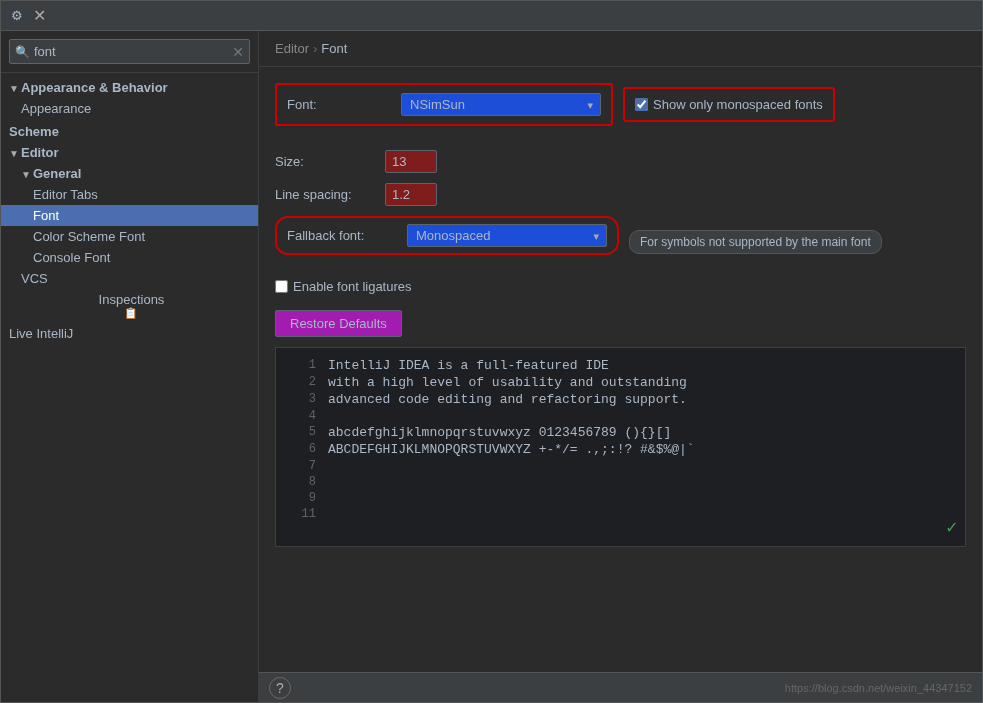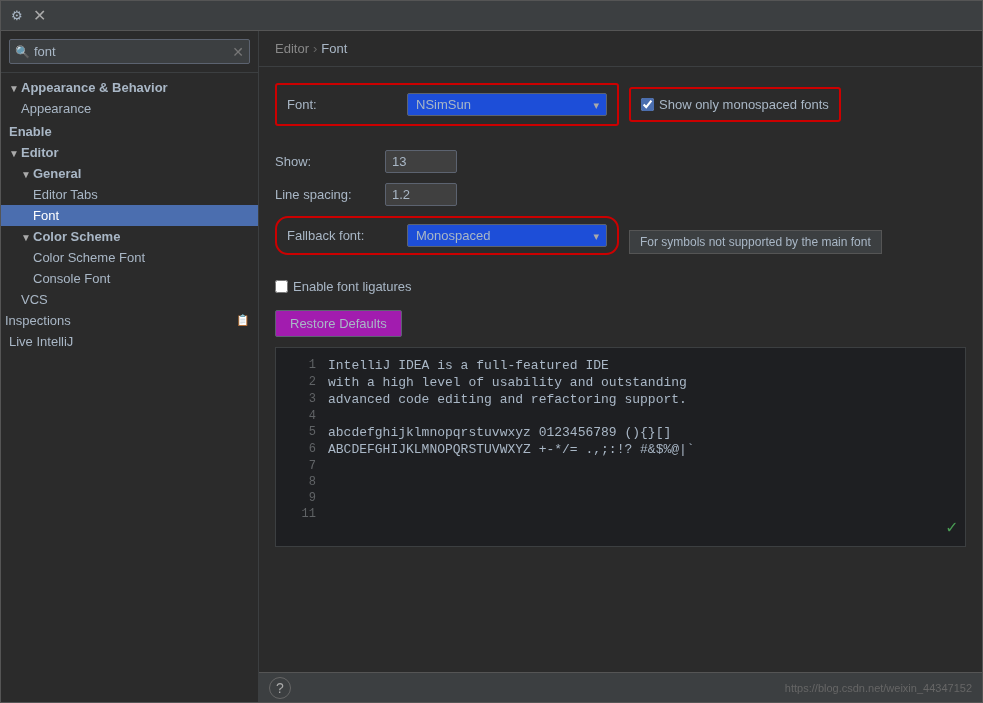--- a/index.html
+++ b/index.html
@@ -40,36 +40,36 @@
     .breadcrumb { padding: 10px 16px; color: #888; font-size: 13px; border-bottom: 1px solid #3c3f41; display: flex; align-items: center; gap: 4px; }
     .breadcrumb-sep { color: #666; }
     .breadcrumb-current { color: #a9b7c6; }
 
     .panel-body { flex: 1; padding: 16px; overflow-y: auto; }
     .panel-body::-webkit-scrollbar { width: 6px; }
     .panel-body::-webkit-scrollbar-thumb { background: #555; }
     .setting-label { color: #a9b7c6; min-width: 110px; font-size: 13px; }
 
     
-    .red-border-section { border: 2px solid #cc0000; border-radius: 3px; padding: 8px 10px; margin-bottom: 12px; display: inline-flex; align-items: center; gap: 10px; }
+    .red-border-section { border: 2px solid #cc0000; border-radius: 3px; padding: 8px 10px; margin-bottom: 12px; display: inline-flex; align-items: center; gap: 4px; }
     .red-border-section-2 { border: 2px solid #cc0000; border-radius: 13px; padding: 6px 10px; margin-bottom: 12px; display: inline-flex; align-items: center; gap: 10px; }
 
     .font-select { background: #1d4ed8; border: 1px solid #5c6370; color: #a9b7c6; padding: 3px 24px 3px 8px; font-size: 13px; outline: none; appearance: none; -webkit-appearance: none; cursor: pointer; min-width: 200px; border-radius: 2px; position: relative; }
     .select-wrapper { position: relative; display: inline-block; }
     .select-wrapper::after { content: '▾'; position: absolute; right: 8px; top: 50%; transform: translateY(-50%); color: #aaa; pointer-events: none; font-size: 11px; }
 
     .checkbox-label { display: flex; align-items: center; gap: 5px; color: #a9b7c6; font-size: 13px; cursor: pointer; }
     .checkbox-label input { accent-color: #4B6EAF; width: 13px; height: 13px; }
 
-    .size-input { background: #404040; border: 1px solid #5c6370; color: #a9b7c6; padding: 3px 6px; font-size: 13px; outline: none; width: 72px; border-radius: 2px; }
+    .size-input { background: #7f1d1d; border: 1px solid #5c6370; color: #a9b7c6; padding: 3px 6px; font-size: 13px; outline: none; width: 52px; border-radius: 2px; }
 
     .simple-row { display: flex; align-items: center; margin-bottom: 10px; }
     .simple-label { color: #a9b7c6; min-width: 110px; font-size: 13px; }
     .fallback-label { color: #a9b7c6; font-size: 13px; min-width: 110px; }
-    .fallback-tooltip { background: #3c3f41; border: 1px solid #555; color: #a9b7c6; padding: 4px 10px; font-size: 12px; border-radius: 0; white-space: nowrap; }
+    .fallback-tooltip { background: #3c3f41; border: 1px solid #555; color: #a9b7c6; padding: 4px 10px; font-size: 12px; border-radius: 10px; white-space: nowrap; }
 
     .ligatures-row { margin-bottom: 16px; }
     .ligatures-label { display: flex; align-items: center; gap: 5px; color: #a9b7c6; font-size: 13px; cursor: pointer; }
     .ligatures-label input { accent-color: #4B6EAF; }
 
     .restore-btn { background: #a21caf; border: 1px solid #5c6370; color: #a9b7c6; padding: 5px 14px; font-size: 13px; cursor: pointer; border-radius: 2px; }
 
     
     .preview-area { background: #1e1f22; border: 1px solid #3c3f41; margin-top: 10px; padding: 10px 16px; font-family: 'Courier New', monospace; font-size: 13px; color: #a9b7c6; min-height: 200px; position: relative; }
     .preview-line { display: flex; margin-bottom: 2px; }
@@ -101,36 +101,33 @@
         <span class="search-icon-wrap">🔍</span>
         <input class="search-box" type="text" value="font" style="">
         <span class="search-clear">✕</span>
       </div>
 
       <div class="sidebar-tree">
         <div class="tree-item section-header">
           <span class="tree-arrow">▼</span>Appearance &amp; Behavior
         </div>
         <div class="tree-item indent-1">Appearance</div>
-        <div class="tree-item section-header" style="padding-left: 8px; margin-top: 2px;">Enable</div>
+        <div class="tree-item section-header" style="padding-left: 8px; margin-top: 2px;">Scheme</div>
         <div class="tree-item section-header" style="">
           <span class="tree-arrow">▼</span>Editor
         </div>
         <div class="tree-item indent-1 section-header">
           <span class="tree-arrow">▼</span>General
         </div>
         <div class="tree-item indent-2">Editor Tabs</div>
         <div class="tree-item indent-2 selected">Font</div>
-        <div class="tree-item indent-1 section-header">
-          <span class="tree-arrow">▼</span>Color Scheme
-        </div>
         <div class="tree-item indent-2">Color Scheme Font</div>
         <div class="tree-item indent-2">Console Font</div>
         <div class="tree-item indent-1">VCS</div>
-        <div class="tree-item" style="padding-left: 4px; display: flex; align-items: center; justify-content: space-between;">
+        <div class="tree-item" style="padding-left: 12px; display: flex; align-items: center; justify-content: space-between; flex-direction: column;">
           <span>Inspections</span>
           <span style="color: #606366; font-size: 11px;">📋</span>
         </div>
         <div class="tree-item" style="padding-left: 8px;">Live IntelliJ</div>
       </div>
     </div>
 
     <div class="right-panel">
 
       <div class="breadcrumb">
@@ -156,21 +153,21 @@
               <label class="checkbox-label">
                 <input type="checkbox" checked="" style="">
                 <span>Show only monospaced fonts</span>
               </label>
             </div>
           </div>
         </div>
 
         
         <div class="simple-row">
-          <span class="simple-label">Show:</span>
+          <span class="simple-label">Size:</span>
           <input class="size-input" type="text" value="13" style="">
         </div>
 
         
         <div class="simple-row">
           <span class="simple-label">Line spacing:</span>
           <input class="size-input" type="text" value="1.2" style="">
         </div>
 
         

